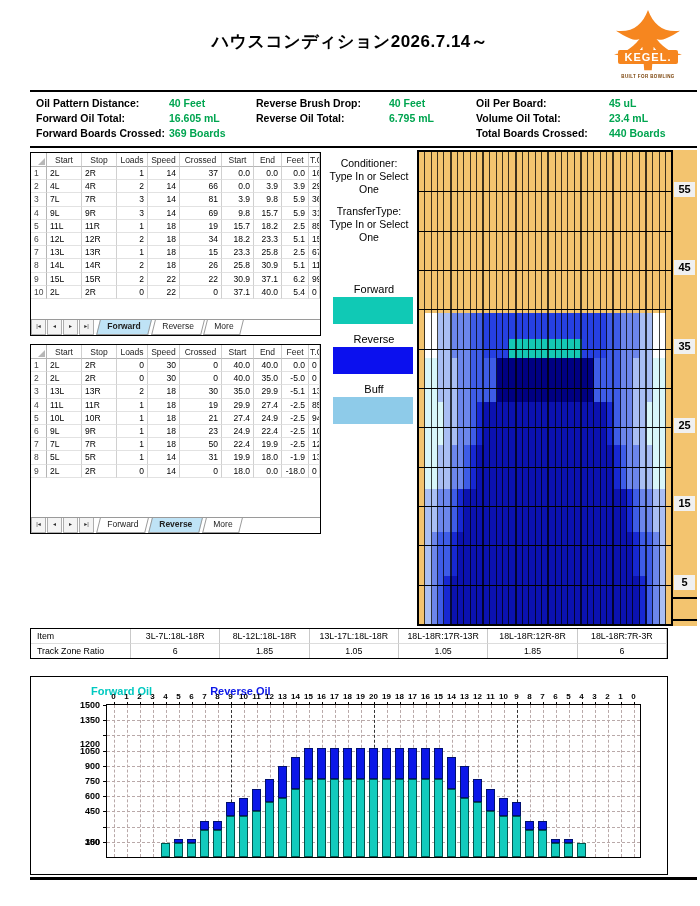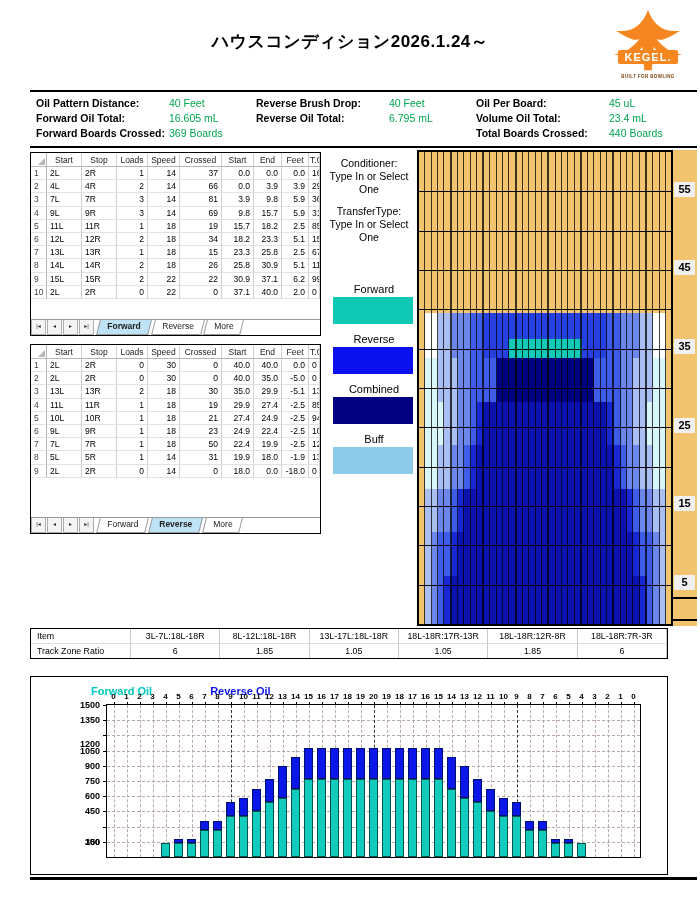--- a/index.html
+++ b/index.html
@@ -18,21 +18,21 @@
 
   
   .stats{position:absolute;top:90px;left:30px;width:667px;border-top:2px solid #000;
          border-bottom:2px solid #000;padding:5px 0 6px 0;display:flex;}
   .stats .col{display:flex;flex-direction:column;gap:2px;}
   .stats .col1{width:220px;padding-left:6px;}
   .stats .col2{width:220px;}
   .stats .col3{width:215px;}
   .stat{display:flex;font-size:10.5px;line-height:13px;}
   .stat .lbl{font-weight:bold;width:133px;}
-  .stat .val{color:#00a550;font-weight:normal;}
+  .stat .val{color:#00a550;font-weight:bold;}
 
   
   .sheet{position:absolute;left:30px;width:289px;border:1.5px solid #000;background:#fff;
          display:flex;flex-direction:column;}
   .grid{flex:1;position:relative;font-size:8.5px;}
   .grow{display:grid;grid-template-columns:16px 35px 35px 31px 32px 42px 32px 28px 27px 1fr;
         height:13.2px;line-height:13.2px;}
   .grow.head{height:14px;line-height:14px;color:#222;}
   .gc{border-right:1px solid #d0d0d0;border-bottom:1px solid #e2e2e2;padding:0 3px;
       overflow:hidden;white-space:nowrap;}
@@ -101,21 +101,21 @@
         font-size:8px;font-weight:bold;}
   .xtick{position:absolute;bottom:100%;width:0;height:3px;border-left:1px solid #000;}
   .bar{position:absolute;box-sizing:border-box;}
   .bottomline{position:absolute;left:30px;top:877px;width:667px;height:2.5px;background:#000;}
 </style>
 </head>
 <body>
 
 <div class="page">
 
-  <div class="title">ハウスコンディション2026.1.24～</div>
+  <div class="title">ハウスコンディション2026.7.14～</div>
   <div class="logo">
     <svg width="76" height="66" viewBox="0 0 80 70">
       <path fill="#f6861f" d="M40 2 C34 18 24 26 6 24 C20 33 27 35 31 33 C22 44 13 49 4 49
         C19 53 29 49 34 41 L36 66 L44 66 L46 41 C51 49 61 53 76 49 C67 49 58 44 49 33
         C53 35 60 33 74 24 C56 26 46 18 40 2 Z"></path>
     </svg>
     <div class="brand">KEGEL.</div>
     <div class="tagline">BUILT FOR BOWLING</div>
   </div>
 
@@ -284,21 +284,21 @@
         </div>
         <div class="grow">
           <div class="gc rn">10</div>
           <div class="gc">2L</div>
           <div class="gc">2R</div>
           <div class="gc num">0</div>
           <div class="gc num">22</div>
           <div class="gc num">0</div>
           <div class="gc num">37.1</div>
           <div class="gc num">40.0</div>
-          <div class="gc num">2.0</div>
+          <div class="gc num">5.4</div>
           <div class="gc num">0</div>
         </div>
       </div>
       <div class="tabstrip">
         <div class="navbtn">|◂</div>
         <div class="navbtn">◂</div>
         <div class="navbtn">▸</div>
         <div class="navbtn">▸|</div>
         <div class="tab active"><span>Forward</span></div>
         <div class="tab"><span>Reverse</span></div>
@@ -452,24 +452,20 @@
   </div>
 
   <div class="legend" id="oil-legend">
       <div class="item">
         <div>Forward</div>
         <div class="sw" style="background: rgb(16, 201, 181);"></div>
       </div>
       <div class="item">
         <div>Reverse</div>
         <div class="sw" style="background: rgb(11, 16, 238);"></div>
-      </div>
-      <div class="item">
-        <div>Combined</div>
-        <div class="sw" style="background: rgb(0, 0, 128);"></div>
       </div>
       <div class="item">
         <div>Buff</div>
         <div class="sw" style="background: rgb(142, 203, 233);"></div>
       </div>
     </div>
 
   <div class="lane" id="lane">
       <div class="lanerow" style="height: 161px;">
         <div class="lanecell" style="background: rgb(243, 196, 111);"></div>

